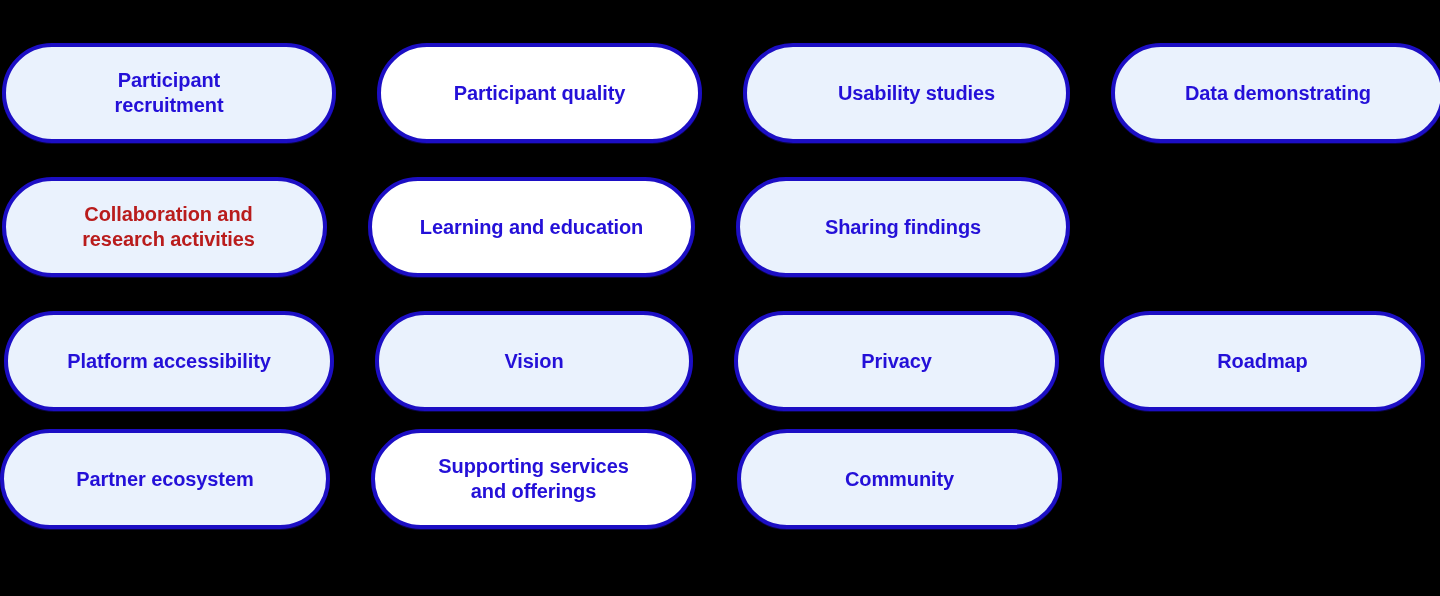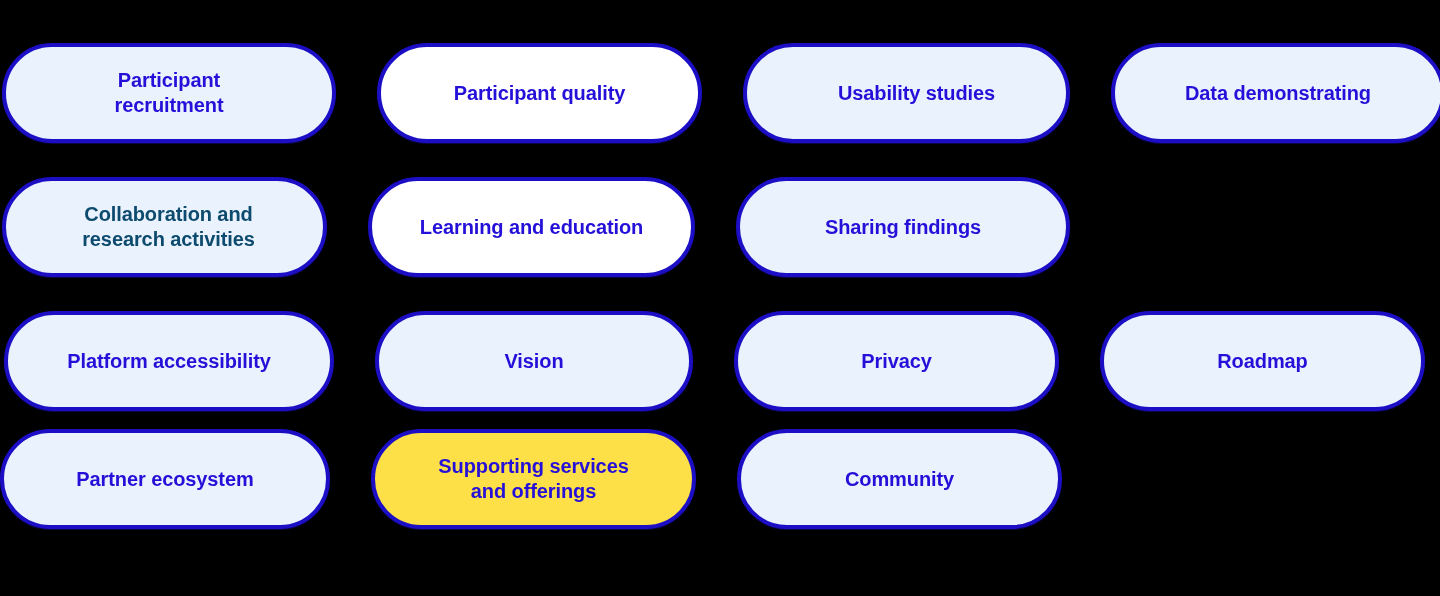--- a/index.html
+++ b/index.html
@@ -83,21 +83,21 @@
     <div class="pill" style="width: 327px; background: rgb(234, 242, 253); border-color: rgb(28, 14, 196);">
       <span class="pill-label" style="color: rgb(36, 16, 216); margin-left: 20px;">Usability studies</span>
     </div>
     <div class="pill" style="width: 334px; background: rgb(234, 242, 253); border-color: rgb(28, 14, 196);">
       <span class="pill-label" style="color: rgb(36, 16, 216);">Data demonstrating</span>
     </div>
   </div>
 
   <div class="pill-row row-1">
     <div class="pill" style="width: 325px; background: rgb(234, 242, 253); border-color: rgb(28, 14, 196);">
-      <span class="pill-label" style="color: #0c4a6e; margin-left: 8px;">Collaboration and
+      <span class="pill-label" style="color: #b91c1c; margin-left: 8px;">Collaboration and
 research activities</span>
     </div>
     <div class="pill" style="width: 327px; background: #ffffff; border-color: rgb(28, 14, 196);">
       <span class="pill-label" style="color: rgb(36, 16, 216);">Learning and education</span>
     </div>
     <div class="pill" style="width: 334px; background: rgb(234, 242, 253); border-color: rgb(28, 14, 196);">
       <span class="pill-label" style="color: rgb(36, 16, 216);">Sharing findings</span>
     </div>
   </div>
 
@@ -113,21 +113,21 @@
     </div>
     <div class="pill" style="width: 325px; background: rgb(234, 242, 253); border-color: rgb(28, 14, 196);">
       <span class="pill-label" style="color: rgb(36, 16, 216);">Roadmap</span>
     </div>
   </div>
 
   <div class="pill-row row-3">
     <div class="pill" style="width: 330px; background: rgb(234, 242, 253); border-color: rgb(28, 14, 196);">
       <span class="pill-label" style="color: rgb(36, 16, 216);">Partner ecosystem</span>
     </div>
-    <div class="pill" style="width: 325px; background: #fde047; border-color: rgb(28, 14, 196);">
+    <div class="pill" style="width: 325px; background: #ffffff; border-color: rgb(28, 14, 196);">
       <span class="pill-label" style="color: rgb(36, 16, 216);">Supporting services
 and offerings</span>
     </div>
     <div class="pill" style="width: 325px; background: rgb(234, 242, 253); border-color: rgb(28, 14, 196);">
       <span class="pill-label" style="color: rgb(36, 16, 216); text-align: center;">Community</span>
     </div>
   </div>
 
 </div>
 

